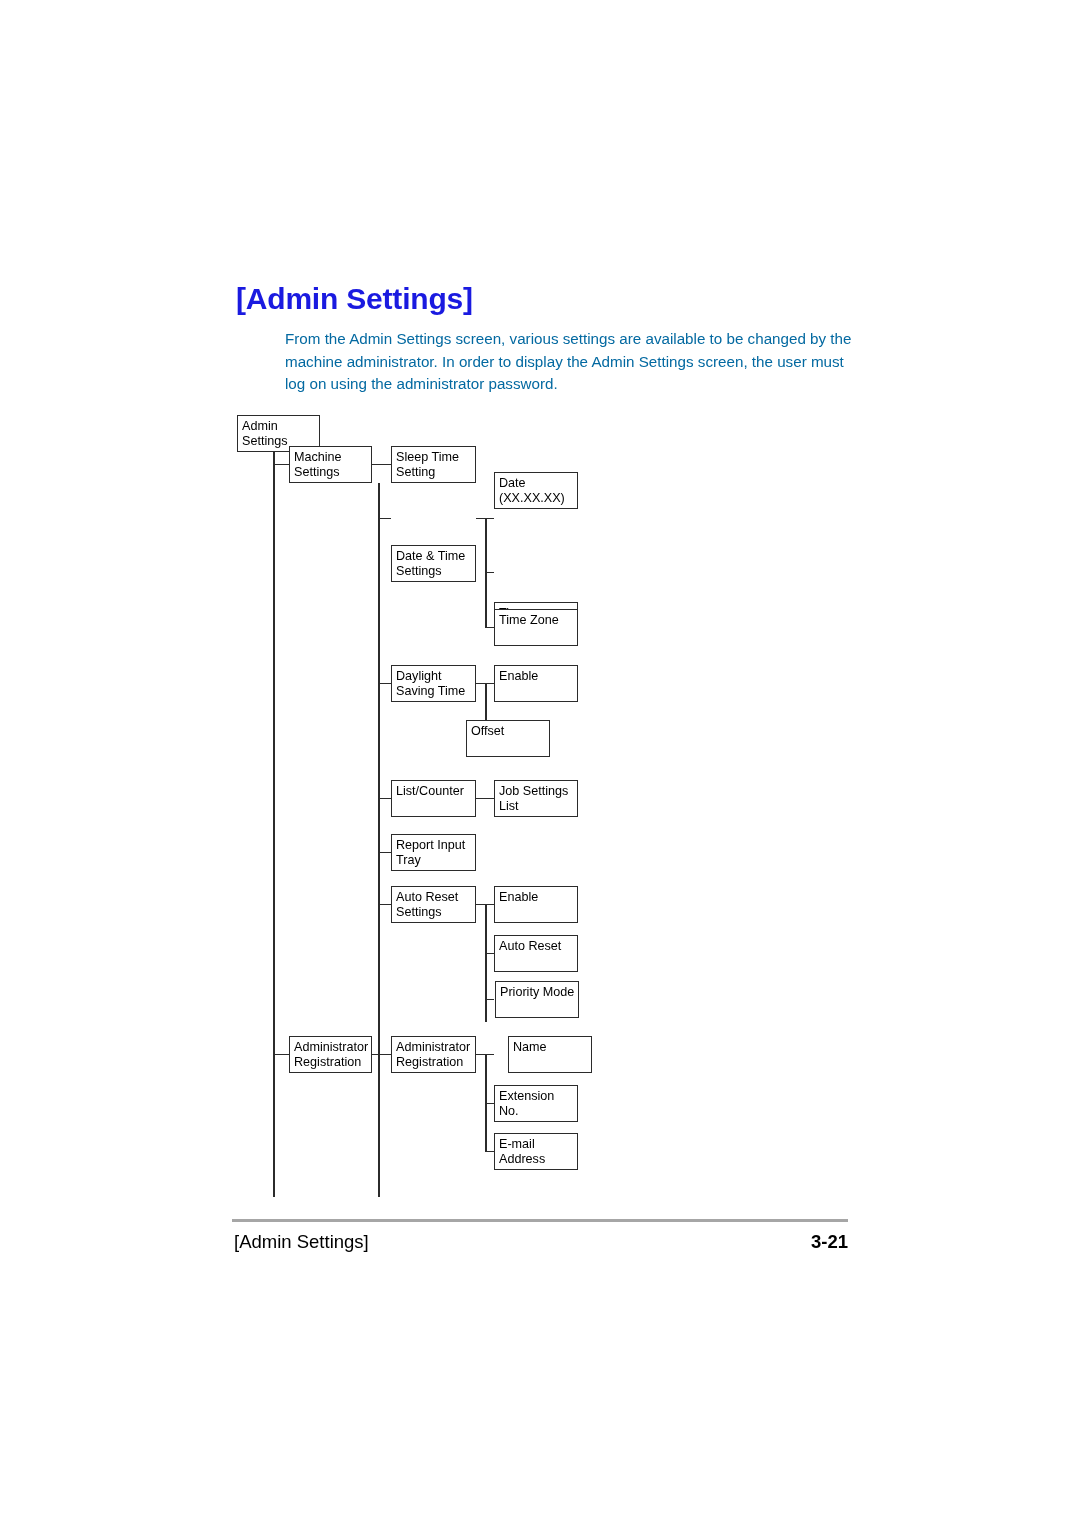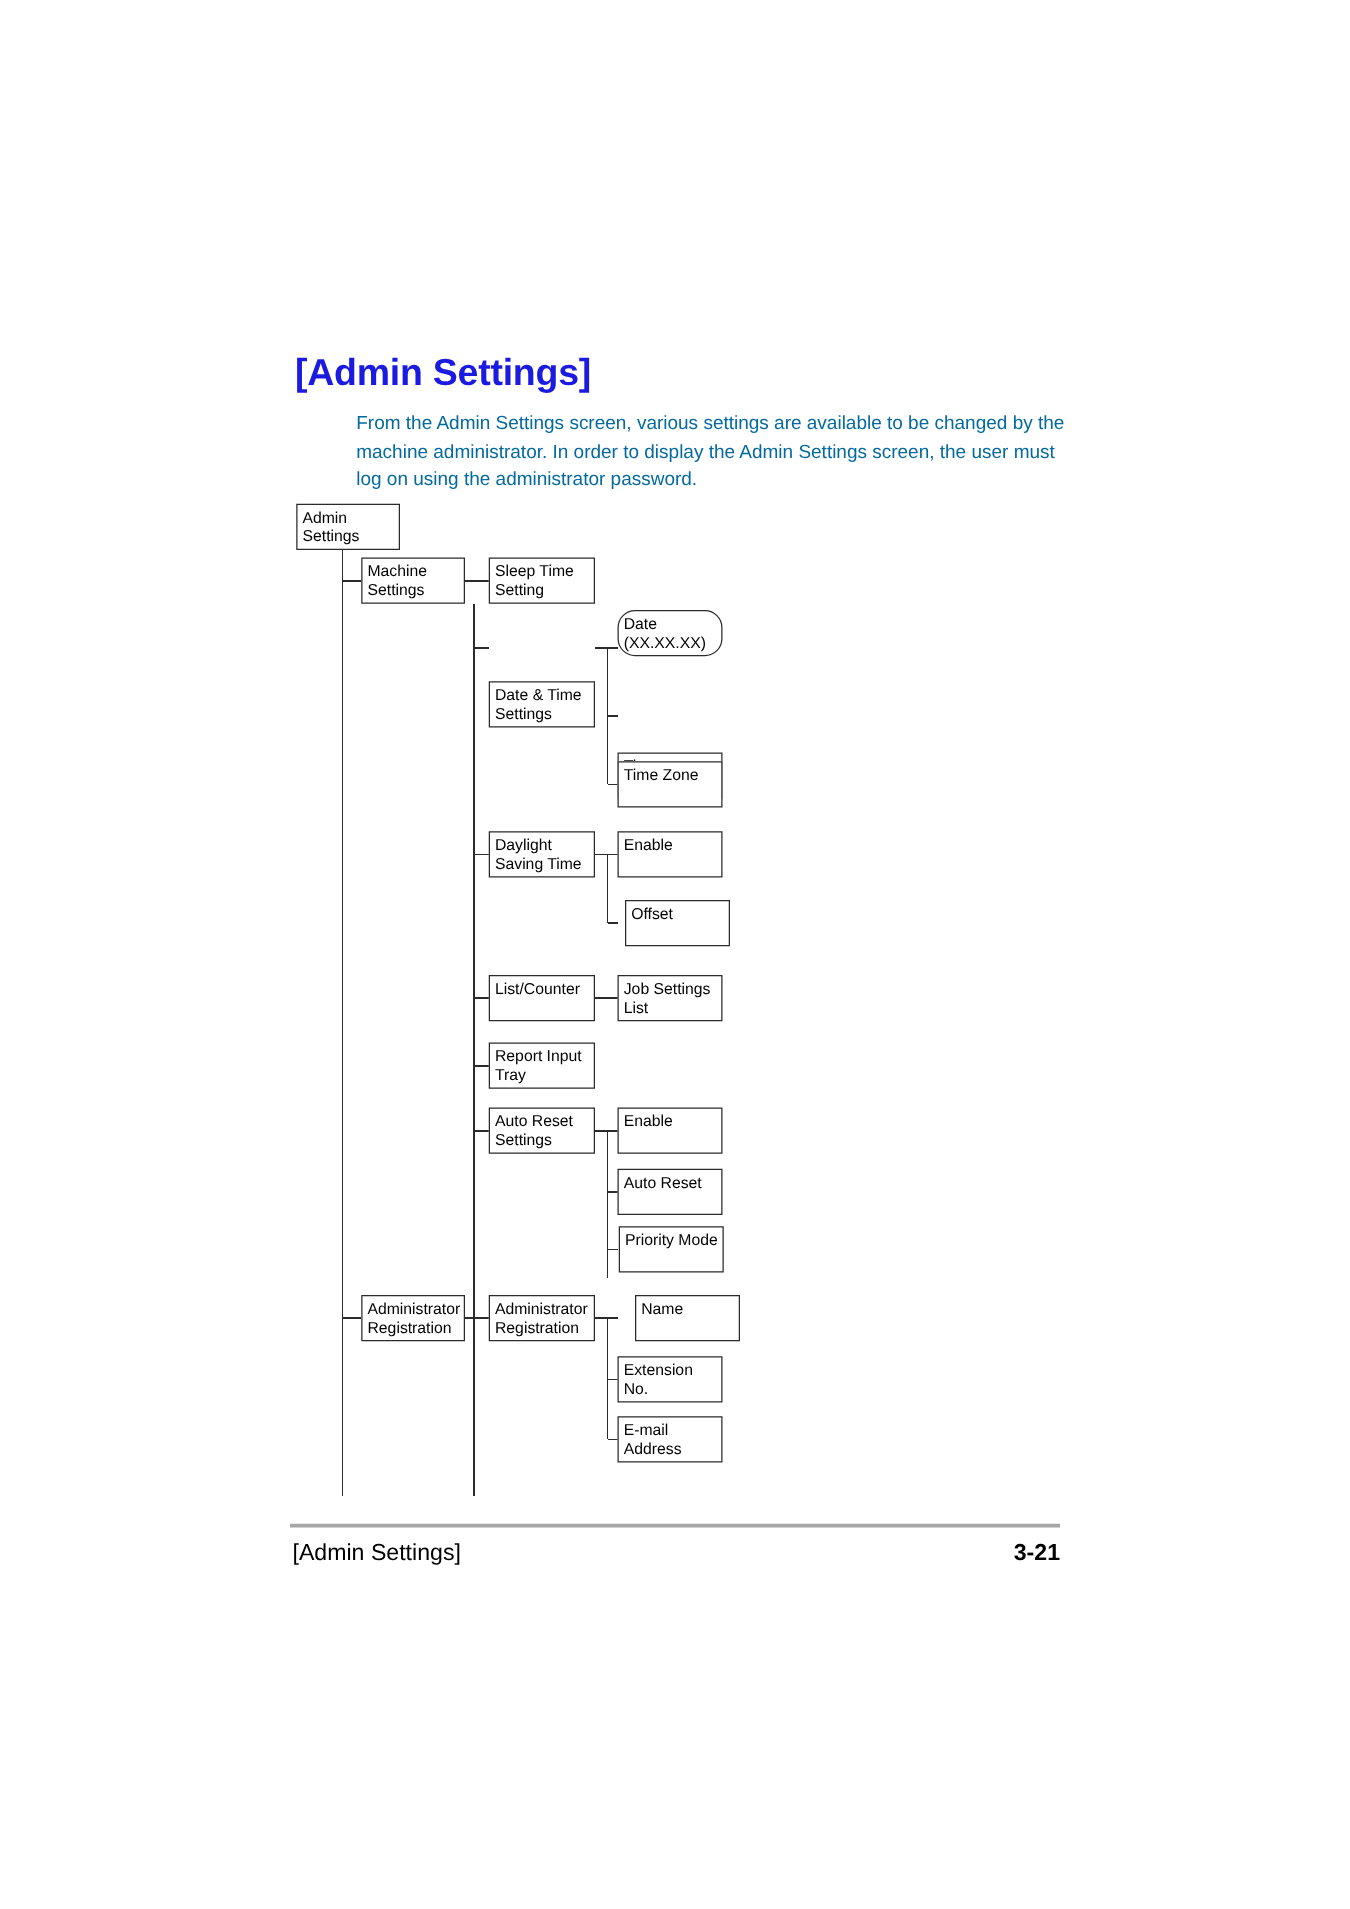--- a/index.html
+++ b/index.html
@@ -148,36 +148,36 @@
         <line x1="476" y1="1054.5" x2="486" y2="1054.5" stroke="#2b2b2b" stroke-width="1.4" shape-rendering="crispEdges"></line>
         <line x1="486" y1="1054.5" x2="486" y2="1151.5" stroke="#2b2b2b" stroke-width="1.4" shape-rendering="crispEdges"></line>
         <line x1="486" y1="1054.5" x2="494" y2="1054.5" stroke="#2b2b2b" stroke-width="1.4" shape-rendering="crispEdges"></line>
         <line x1="486" y1="1103.5" x2="494" y2="1103.5" stroke="#2b2b2b" stroke-width="1.4" shape-rendering="crispEdges"></line>
         <line x1="486" y1="1151.5" x2="494" y2="1151.5" stroke="#2b2b2b" stroke-width="1.4" shape-rendering="crispEdges"></line>
         <line x1="486" y1="999.5" x2="486" y2="1022" stroke="#2b2b2b" stroke-width="1.4" shape-rendering="crispEdges"></line>
       </svg>
   </div>
 
   <div id="node-layer">
-      <div class="node" style="left: 237px; top: 403px; width: 83px; height: 37px;">Admin
+      <div class="node" style="left: 237px; top: 415px; width: 83px; height: 37px;">Admin
 Settings</div>
       <div class="node" style="left: 289px; top: 446px; width: 83px; height: 37px;">Machine
 Settings</div>
       <div class="node" style="left: 391px; top: 446px; width: 85px; height: 37px;">Sleep Time
 Setting</div>
       <div class="node" style="left: 391px; top: 500px; width: 85px; height: 37px; margin-top: 45px;">Date &amp; Time
 Settings</div>
-      <div class="node" style="left: 494px; top: 488px; width: 84px; height: 37px; border-radius: 14px;">Date
+      <div class="node" style="left: 494px; top: 472px; width: 84px; height: 37px;">Date
 (XX.XX.XX)</div>
       <div class="node" style="left: 494px; top: 554px; width: 84px; height: 37px; margin-top: 48px;">Time</div>
       <div class="node" style="left: 494px; top: 609px; width: 84px; height: 37px;">Time Zone</div>
       <div class="node" style="left: 391px; top: 665px; width: 85px; height: 37px;">Daylight
 Saving Time</div>
       <div class="node" style="left: 494px; top: 665px; width: 84px; height: 37px;">Enable</div>
-      <div class="node" style="left: 500px; top: 720px; width: 84px; height: 37px;">Offset</div>
+      <div class="node" style="left: 466px; top: 720px; width: 84px; height: 37px;">Offset</div>
       <div class="node" style="left: 391px; top: 780px; width: 85px; height: 37px;">List/Counter</div>
       <div class="node" style="left: 494px; top: 780px; width: 84px; height: 37px;">Job Settings
 List</div>
       <div class="node" style="left: 391px; top: 834px; width: 85px; height: 37px;">Report Input
 Tray</div>
       <div class="node" style="left: 391px; top: 886px; width: 85px; height: 37px;">Auto Reset
 Settings</div>
       <div class="node" style="left: 494px; top: 886px; width: 84px; height: 37px;">Enable</div>
       <div class="node" style="left: 494px; top: 935px; width: 84px; height: 37px;">Auto Reset</div>
       <div class="node" style="left: 474px; top: 981px; width: 84px; height: 37px; margin-left: 21px;">Priority Mode</div>

